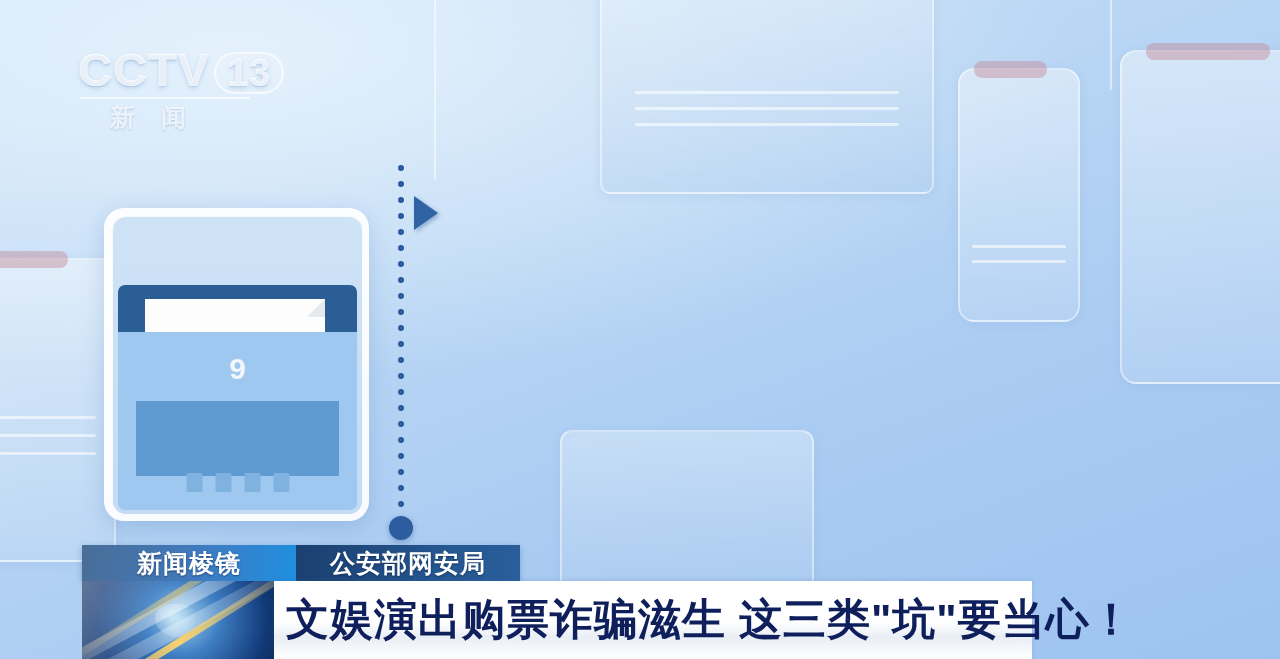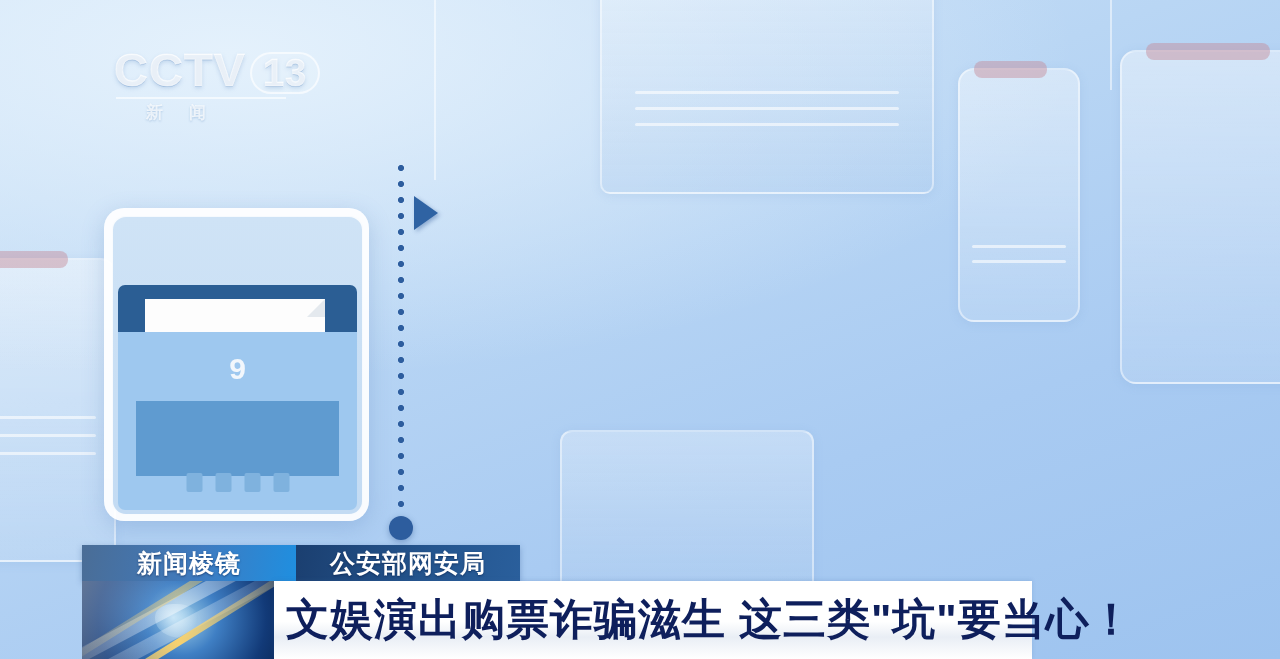--- a/index.html
+++ b/index.html
@@ -30,34 +30,34 @@
   .ghost-a{left:-66px;top:258px;width:178px;height:300px;}
   .ghost-b{left:958px;top:68px;width:118px;height:250px;}
   .ghost-c{left:1120px;top:50px;width:200px;height:330px;}
   .ghost-d{left:600px;top:-40px;width:330px;height:230px;border-radius:10px;
     background:linear-gradient(180deg,rgba(255,255,255,.30),rgba(255,255,255,.06));}
   .ghost-e{left:560px;top:430px;width:250px;height:190px;border-radius:12px;
     background:linear-gradient(180deg,rgba(255,255,255,.22),rgba(255,255,255,.04));}
   .vline{position:absolute;width:2px;background:rgba(255,255,255,.5);}
 
   
-  #logo{position:absolute;left:78px;top:46px;width:210px;height:92px;margin-left:36px;}
+  #logo{position:absolute;left:78px;top:46px;width:210px;height:92px;}
   .logo-main{
     font-size:47px;font-weight:700;letter-spacing:1px;line-height:1;
     color:rgba(255,255,255,.78);
     text-shadow:0 1px 0 rgba(120,160,205,.55), 0 2px 4px rgba(110,150,200,.35);
     -webkit-text-stroke:1px rgba(255,255,255,.55);
   }
   .logo-num{
     display:inline-block;border:2px solid rgba(255,255,255,.62);
     border-radius:24px;padding:0 11px;margin-left:4px;font-size:38px;
     background:rgba(255,255,255,.12);
   }
   .logo-rule{width:170px;height:2px;background:rgba(255,255,255,.62);margin:3px 0 2px 2px;}
-  .logo-sub{font-size:17px;font-weight:700;letter-spacing:26px;color:rgba(255,255,255,.72);
+  .logo-sub{font-size:25px;font-weight:700;letter-spacing:26px;color:rgba(255,255,255,.72);
     text-shadow:0 1px 2px rgba(120,160,205,.45);padding-left:32px;}
 
   
   #illus{position:absolute;left:104px;top:208px;width:265px;height:313px;
     background:rgba(255,255,255,.92);border-radius:20px;
     box-shadow:0 6px 22px rgba(90,130,185,.28);padding:8px;box-sizing:border-box;}
   #illus-inner{position:relative;width:100%;height:100%;border-radius:14px;
     background:linear-gradient(180deg,#cfe3f6 0%,#c3dbf3 100%);
     border:1px solid rgba(255,255,255,.85);overflow:hidden;}
   .fold-back{position:absolute;left:5px;top:68px;width:calc(100% - 10px);height:48px;

